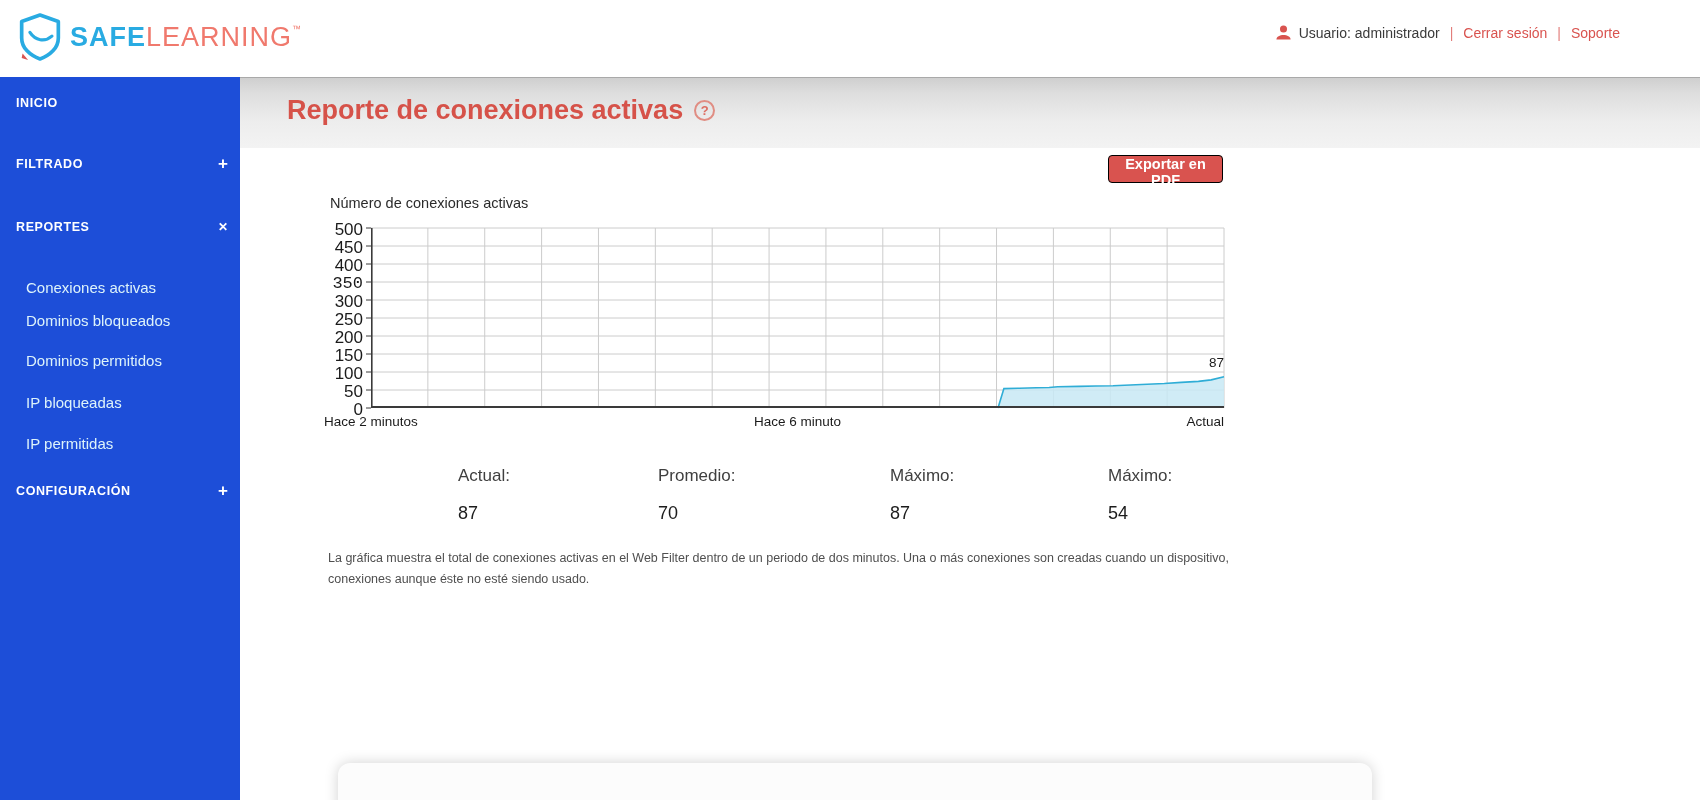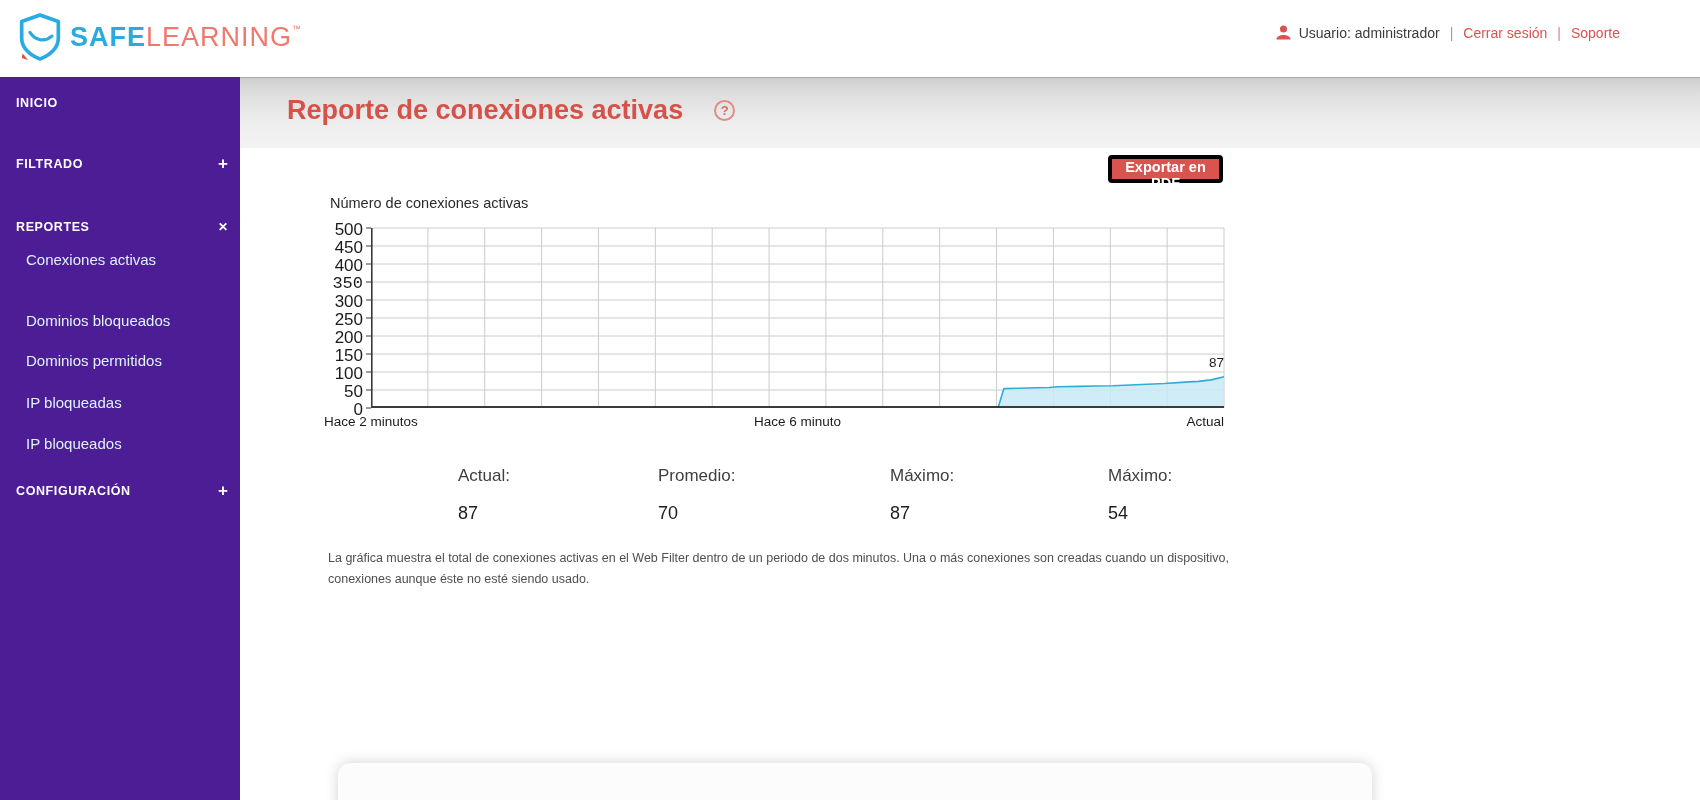--- a/index.html
+++ b/index.html
@@ -16,41 +16,41 @@
   .logo-learning { color:#f0796d; font-weight:normal; }
   .logo-tm { color:#f0796d; font-size:9px; vertical-align:top; position:relative; top:2px; }
 
   .user-area { position:absolute; right:80px; top:24px; display:flex; align-items:flex-end; font-size:14px; color:#3a3a3a; white-space:nowrap; }
   .user-area svg { width:17px; height:17px; margin-right:7px; }
   .user-name { margin-left:4px; }
   .hdr-divider { color:#d9534f; margin:0 10px; font-weight:300; opacity:.75; }
   .hdr-link { color:#d9534f; text-decoration:none; cursor:pointer; }
 
   
-  .sidebar { position:absolute; left:0; top:77px; width:256px; height:723px; background:#4c1d95; }
+  .sidebar { position:absolute; left:0; top:77px; width:256px; height:723px; background:#1d4ed8; }
   .nav-row { position:absolute; left:0; width:240px; height:22px; display:flex; align-items:center; padding:0 12px 0 16px; cursor:pointer; }
   .nav-top-label { color:#ffffff; font-weight:bold; font-size:12.5px; letter-spacing:.6px; }
   .nav-toggle { margin-left:auto; color:#ffffff; font-weight:bold; }
   .nav-toggle.plus { font-size:17px; }
   .nav-toggle.close { font-size:12px; }
   .nav-sub { position:absolute; left:0; width:240px; height:22px; display:flex; align-items:center; padding-left:26px; cursor:pointer; }
   .nav-sub-label { color:#ddf3fa; font-size:15px; }
 
   
   .titlebar { position:absolute; left:240px; top:77px; width:1460px; height:71px;
               background:linear-gradient(to bottom,#cfcfcf 0%,#dedede 22%,#ededed 62%,#f3f3f3 100%);
               border-top:1px solid #a9a9a9; }
-  .page-title { position:absolute; left:47px; top:17px; font-size:27px; font-weight:600; color:#d65249; display:flex; align-items:center;gap:20px; }
+  .page-title { position:absolute; left:47px; top:17px; font-size:27px; font-weight:600; color:#d65249; display:flex; align-items:center; }
   .help-icon { display:inline-flex; align-items:center; justify-content:center; width:21px; height:21px; margin-left:11px;
                border:2px solid #e08d83; border-radius:50%; color:#dd6d61; font-size:13px; font-weight:bold; cursor:pointer; }
 
   
   .content { position:absolute; left:240px; top:148px; width:1460px; height:652px; background:#ffffff; }
 
-  .export-btn { position:absolute; left:868px; top:7px; width:115px; height:28px; background:#d9534f; border:4px solid #000000;
+  .export-btn { position:absolute; left:868px; top:7px; width:115px; height:28px; background:#d9534f; border:1px solid #000000;
                 border-radius:4px; color:#ffffff; font-family:"Liberation Sans",sans-serif; font-size:14.5px; font-weight:bold; cursor:pointer; }
 
   .chart-title { position:absolute; left:90px; top:47px; font-size:14.5px; color:#2b2b2b; }
 
   .plot { position:absolute; left:131px; top:80px; width:853px; height:180px; }
   .plot svg { overflow:visible; display:block; }
 
   .ytick { position:absolute; left:0; width:42px; text-align:right; font-size:17px; color:#1a1a1a; }
   #y-labels { position:absolute; left:81px; top:0; width:42px; height:300px; pointer-events:none; }
   #x-labels { position:absolute; inset:0; pointer-events:none; }
@@ -100,34 +100,34 @@
       <span class="nav-top-label">INICIO</span>
     </div>
     <div class="nav-row" style="top:76px;">
       <span class="nav-top-label">FILTRADO</span>
       <span class="nav-toggle plus">+</span>
     </div>
     <div class="nav-row" style="top:139px;">
       <span class="nav-top-label">REPORTES</span>
       <span class="nav-toggle close">✕</span>
     </div>
-    <div class="nav-sub" style="top:171px;text-align:center;">
+    <div class="nav-sub" style="top:199px;text-align:center;">
       <span class="nav-sub-label">Conexiones activas</span>
     </div>
     <div class="nav-sub" style="top:232px;">
       <span class="nav-sub-label">Dominios bloqueados</span>
     </div>
     <div class="nav-sub" style="top:272px;">
       <span class="nav-sub-label">Dominios permitidos</span>
     </div>
     <div class="nav-sub" style="top:314px;">
       <span class="nav-sub-label">IP bloqueadas</span>
     </div>
     <div class="nav-sub" style="top:355px;">
-      <span class="nav-sub-label">IP bloqueados</span>
+      <span class="nav-sub-label">IP permitidas</span>
     </div>
     <div class="nav-row" style="top:403px;">
       <span class="nav-top-label">CONFIGURACIÓN</span>
       <span class="nav-toggle plus">+</span>
     </div>
   </aside>
 
   <div class="titlebar">
     <h1 class="page-title">
       <span>Reporte de conexiones activas</span>

